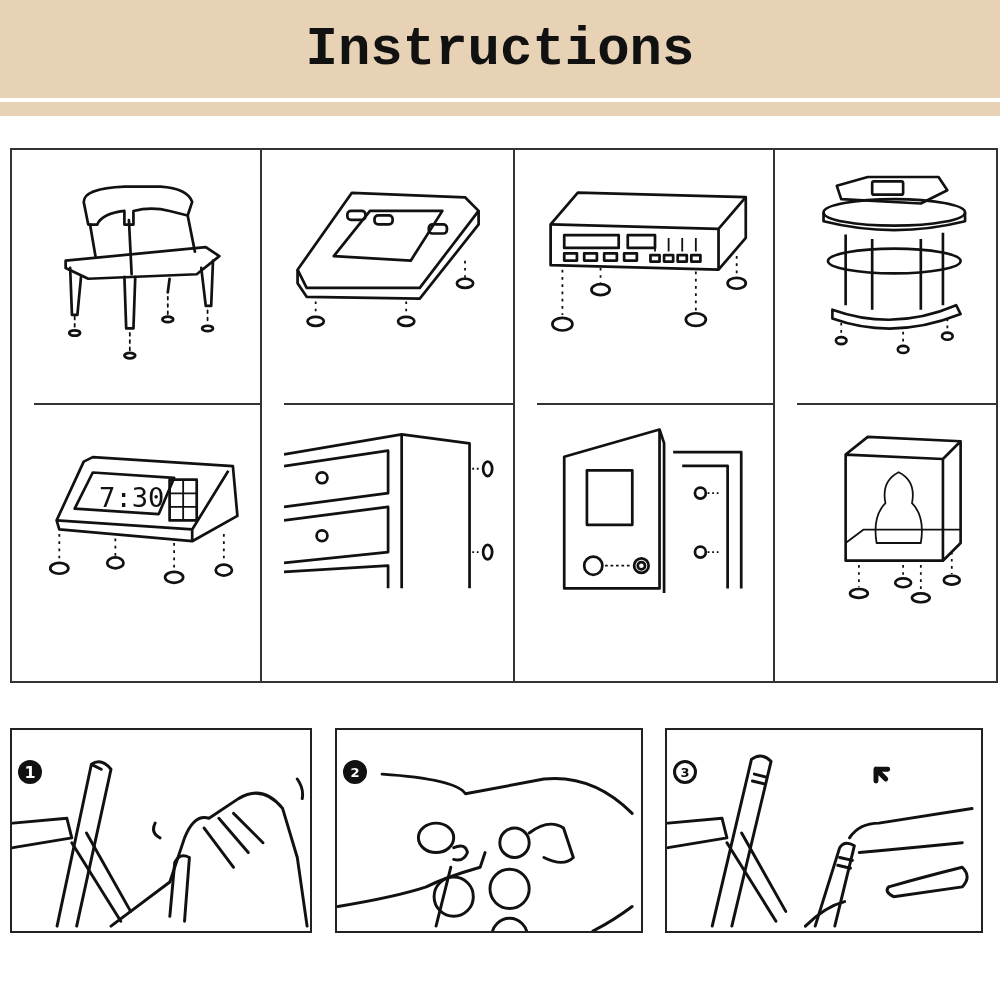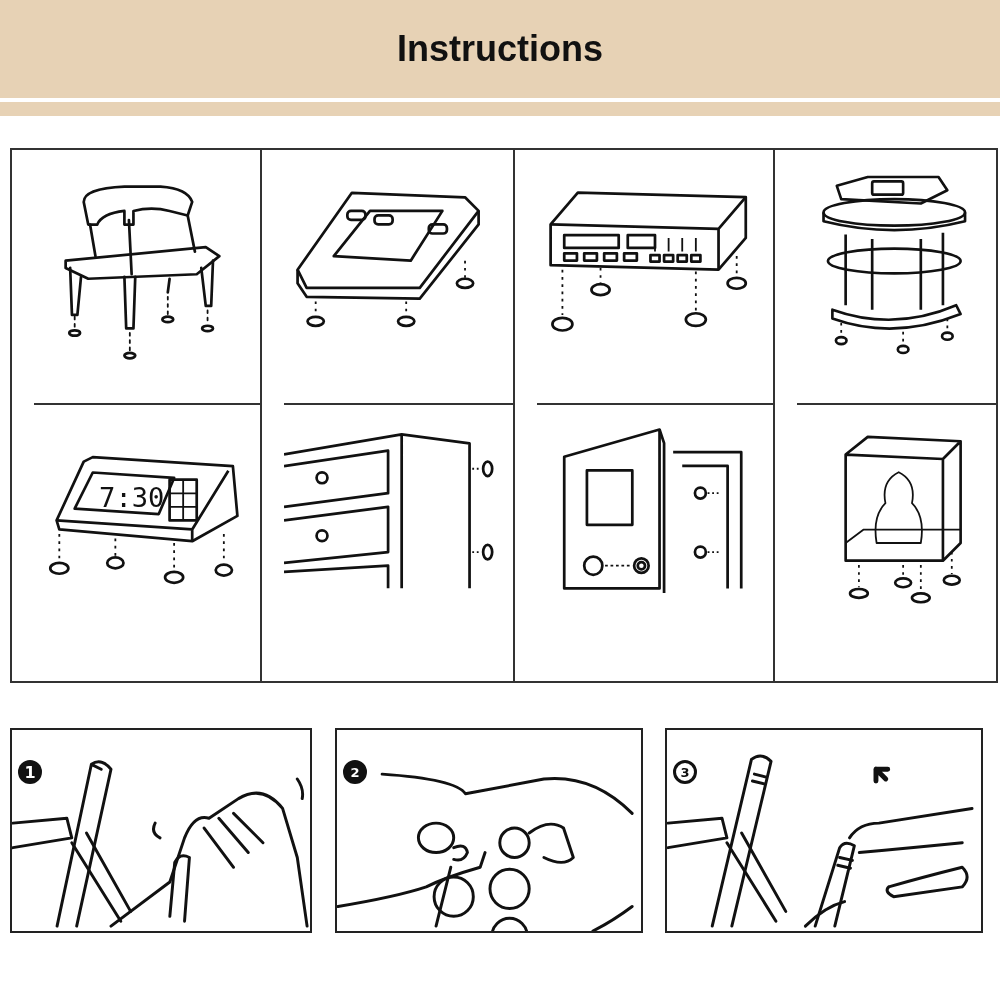--- a/index.html
+++ b/index.html
@@ -1,19 +1,19 @@
 <!DOCTYPE html>
 <html><head>
 <meta charset="utf-8">
 <style>
   html,body{margin:0;padding:0;background:#fff;}
   body{width:1000px;height:1000px;position:relative;overflow:hidden;font-family:"DejaVu Sans",sans-serif;}
   .banner{position:absolute;left:0;top:0;width:1000px;height:98px;background:#e7d2b5;display:flex;align-items:center;justify-content:center;}
   .banner-strip{position:absolute;left:0;top:102px;width:1000px;height:14px;background:#e7d2b5;}
-  .title{font-family:Liberation Sans, sans-serif;font-weight:bold;font-size:36px;color:#111;letter-spacing:0px;}
+  .title{font-family:Liberation Mono, monospace;font-weight:bold;font-size:54px;color:#111;letter-spacing:0px;}
   .grid{position:absolute;left:10px;top:148px;width:988px;height:535px;border:2px solid #333;box-sizing:border-box;display:grid;grid-template-columns:250px 253px 260px 1fr;grid-template-rows:255px 1fr;}
   .cell{border-right:2px solid #333;border-bottom:2px solid #333;position:relative;margin-left:22px;}
   .cell.last-col{border-right:none;}
   .cell.last-row{border-bottom:none;}
   .cell svg{position:absolute;left:0;top:0;width:100%;height:100%;}
   .steps{position:absolute;top:728px;left:0;width:1000px;height:205px;}
   .step{position:absolute;top:0;height:205px;border:2px solid #222;box-sizing:border-box;}
   .step svg{position:absolute;left:0;top:0;width:100%;height:100%;}
   .step-num{position:absolute;left:6px;top:30px;width:24px;height:24px;border-radius:50%;background:#111;color:#fff;font-weight:bold;font-size:16px;display:flex;align-items:center;justify-content:center;}
   .step-num.outline{background:#fff;color:#111;border:3px solid #111;box-sizing:border-box;font-size:13px;}

